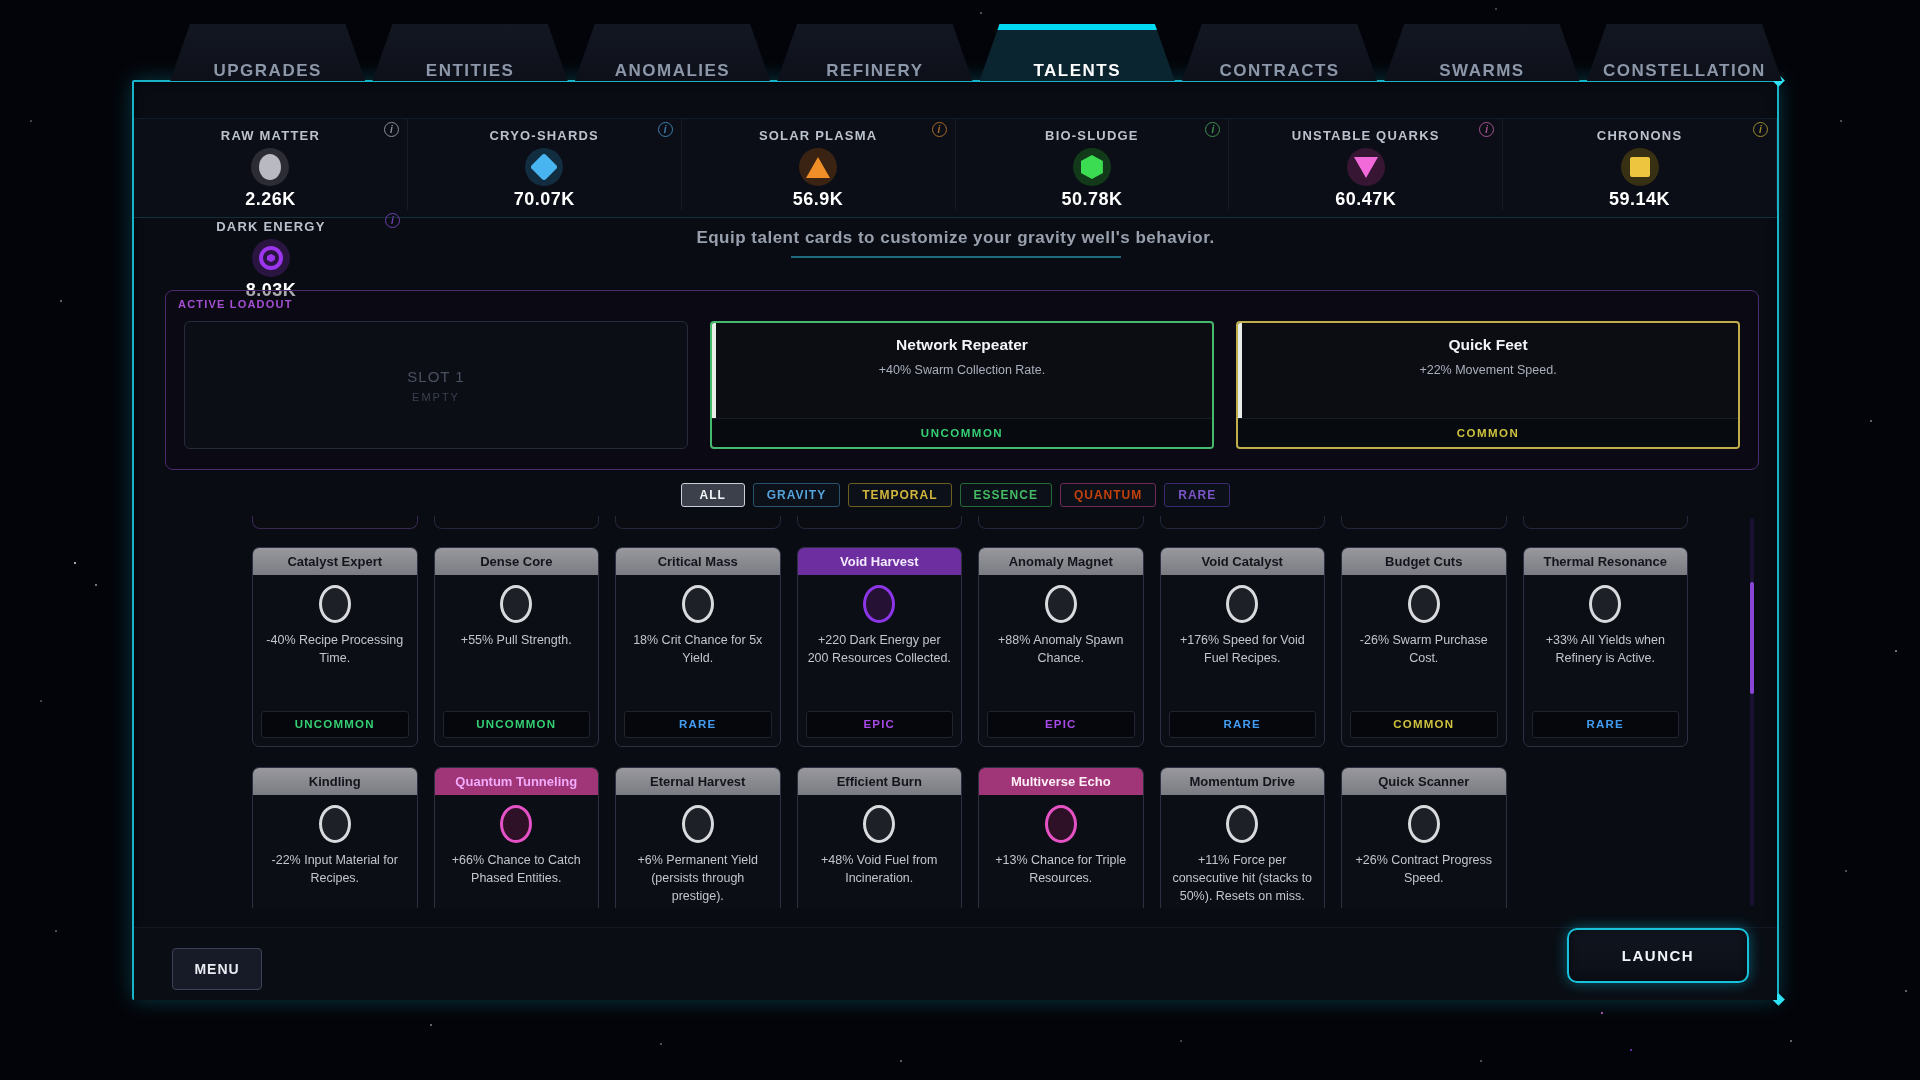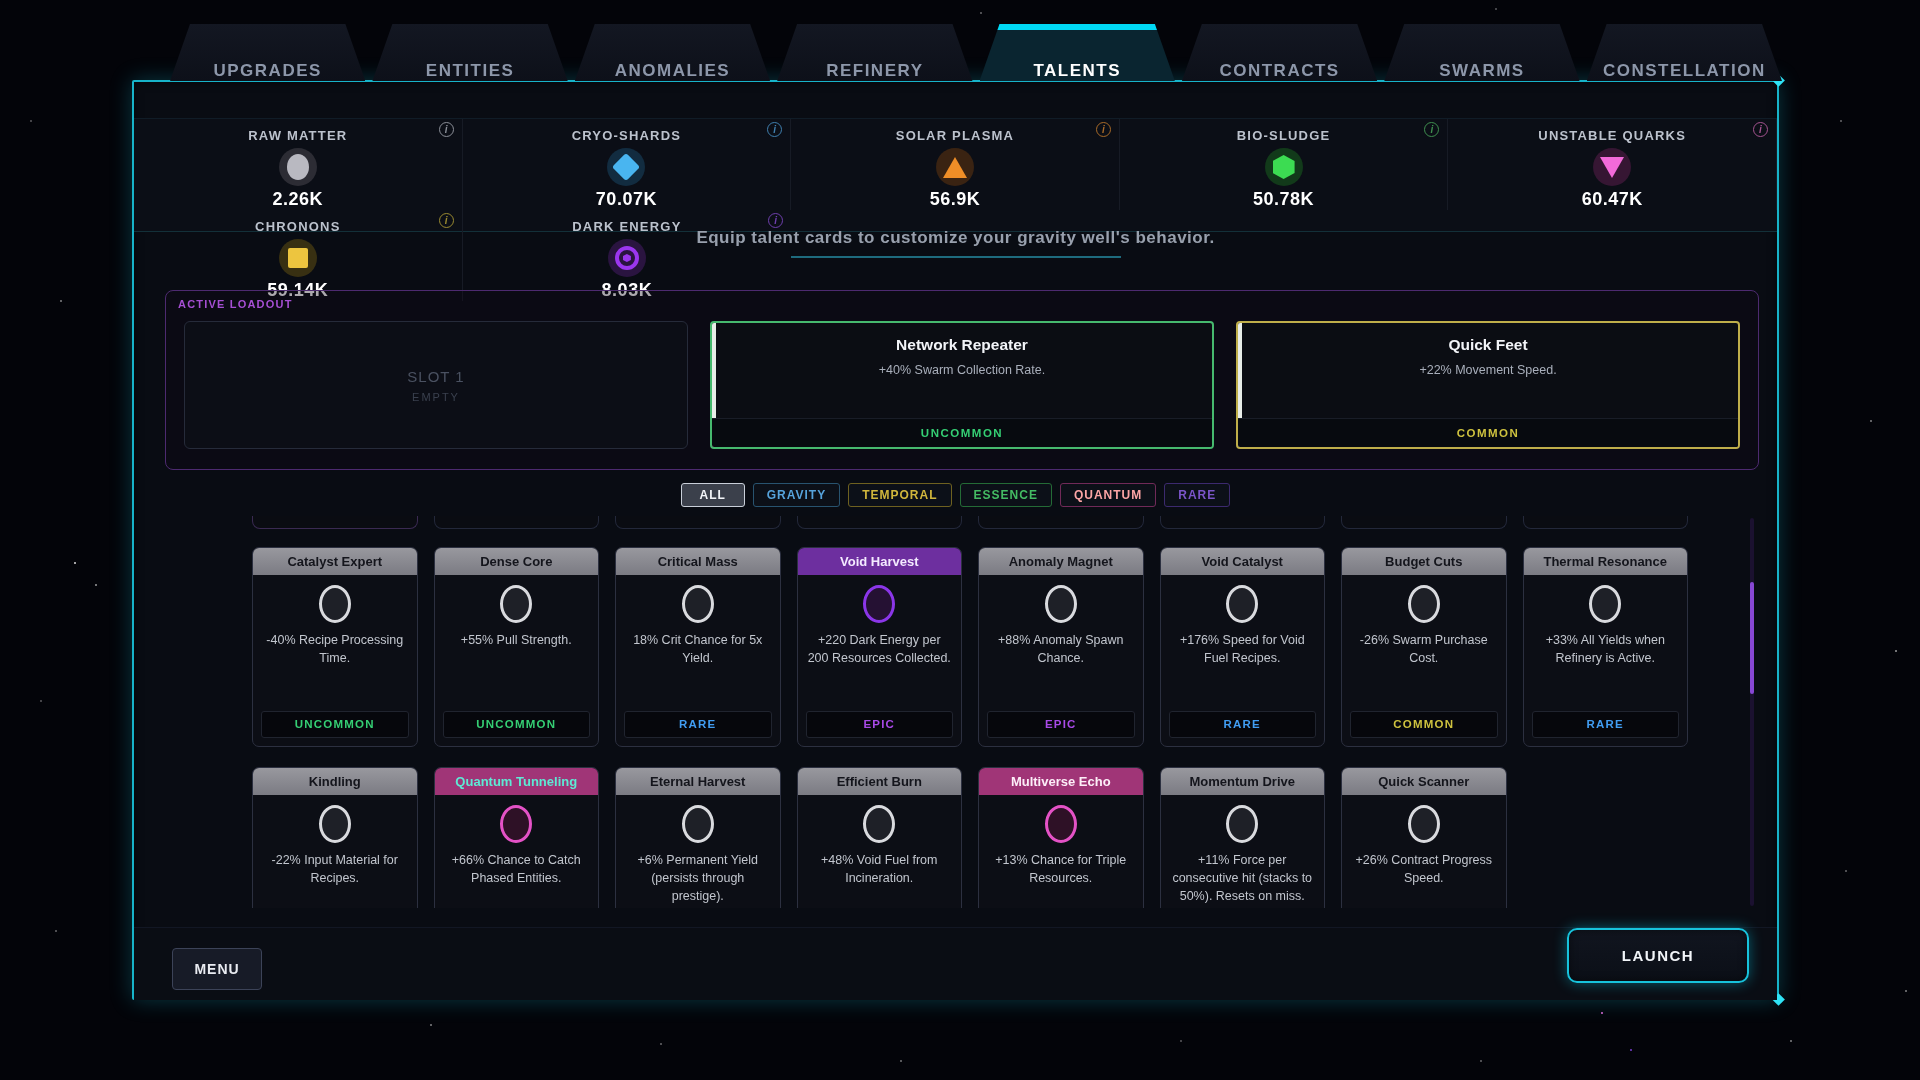--- a/index.html
+++ b/index.html
@@ -35,23 +35,23 @@
 
   
   #panel { position:absolute; left:132px; top:80px; width:1647px; height:920px;
     background:#090c13; border:2px solid #17b3c9; border-radius:2px;
     box-shadow: 0 0 22px rgba(23,179,201,.3), inset 0 0 10px rgba(0,0,0,.6); }
   .corner { position:absolute; width:9px; height:9px; background:#2fe3f6; transform:rotate(45deg); }
   .corner.tr { right:-6px; top:-6px; }
   .corner.br { right:-6px; bottom:-6px; }
 
   
-  #resbar { position:absolute; left:0; top:36px; width:100%; height:114px;
+  #resbar { position:absolute; left:0; top:36px; width:100%; height:100px;
     background:#0b0e16; border-top:1px solid #101c27; border-bottom:1px solid #133039;
-    display:grid; grid-template-columns:repeat(5,1fr); }
+    display:grid; grid-template-columns:repeat(6,1fr); }
   .res { position:relative; border-right:1px solid #171b25; display:flex; flex-direction:column; align-items:center; }
   .res:last-child { border-right:none; }
   .res-name { margin-top:9px; font-size:13px; font-weight:bold; letter-spacing:1.2px; color:#bcc2cd; }
   .res-halo { margin-top:5px; width:38px; height:38px; border-radius:50%; display:flex; align-items:center; justify-content:center; }
   .res-val { margin-top:3px; font-size:18px; font-weight:bold; letter-spacing:.5px; color:#ffffff; }
   .info { position:absolute; top:3px; right:8px; width:15px; height:15px; border-radius:50%;
     border:1px solid currentColor; font-size:10px; font-style:italic; font-weight:bold;
     display:flex; align-items:center; justify-content:center; }
   .info::after { content:"i"; }
   .sh-circle { width:22px; height:26px; border-radius:50%; }
@@ -244,21 +244,21 @@
           <div class="rfoot" style="color: rgb(206, 194, 63);">COMMON</div>
         </div>
       </div>
     </div>
 
     <div id="filters">
       <div class="filter" style="color: rgb(242, 244, 248); border-color: rgb(201, 207, 217); background-color: rgb(59, 64, 75);">ALL</div>
       <div class="filter" style="color: rgb(86, 163, 220); border-color: rgb(40, 83, 111); background-color: rgb(12, 16, 24);">GRAVITY</div>
       <div class="filter" style="color: rgb(208, 182, 60); border-color: rgb(110, 97, 32); background-color: rgb(12, 16, 24);">TEMPORAL</div>
       <div class="filter" style="color: rgb(68, 187, 99); border-color: rgb(36, 107, 54); background-color: rgb(12, 16, 24);">ESSENCE</div>
-      <div class="filter" style="color: #fca5a5; border-color: rgb(112, 42, 88); background-color: rgb(12, 16, 24);">QUANTUM</div>
+      <div class="filter" style="color: #c2410c; border-color: rgb(112, 42, 88); background-color: rgb(12, 16, 24);">QUANTUM</div>
       <div class="filter" style="color: rgb(123, 85, 201); border-color: rgb(60, 42, 110); background-color: rgb(12, 16, 24);">RARE</div>
     </div>
 
     <div id="grid-viewport">
       <div class="cardrow stubrow">
         <div class="stub tint"></div>
           <div class="stub"></div>
         <div class="stub"></div>
           <div class="stub"></div>
         <div class="stub"></div>
@@ -318,21 +318,21 @@
         </div>
       </div>
 
       <div class="cardrow">
         <div class="tcard">
           <div class="hdr">Kindling</div>
           <div class="ring"></div>
           <div class="desc">-22% Input Material for Recipes.</div>
         </div>
         <div class="tcard">
-          <div class="hdr" style="background: rgb(160, 53, 119); color: #5eead4;">Quantum Tunneling</div>
+          <div class="hdr" style="background: rgb(160, 53, 119); color: #f0abfc;">Quantum Tunneling</div>
           <div class="ring" style="border-color: rgb(228, 82, 198); background-color: rgb(46, 17, 38);"></div>
           <div class="desc">+66% Chance to Catch Phased Entities.</div>
         </div>
         <div class="tcard">
           <div class="hdr">Eternal Harvest</div>
           <div class="ring"></div>
           <div class="desc">+6% Permanent Yield (persists through prestige).</div>
         </div>
         <div class="tcard">
           <div class="hdr">Efficient Burn</div>

